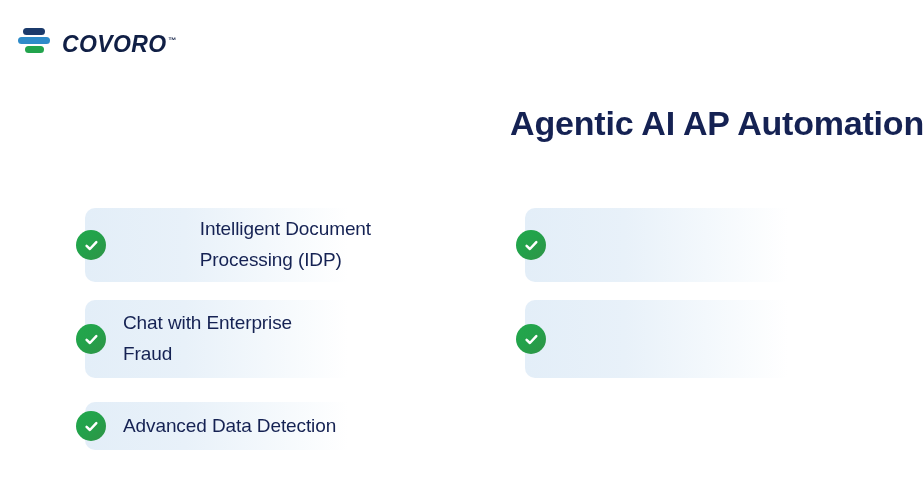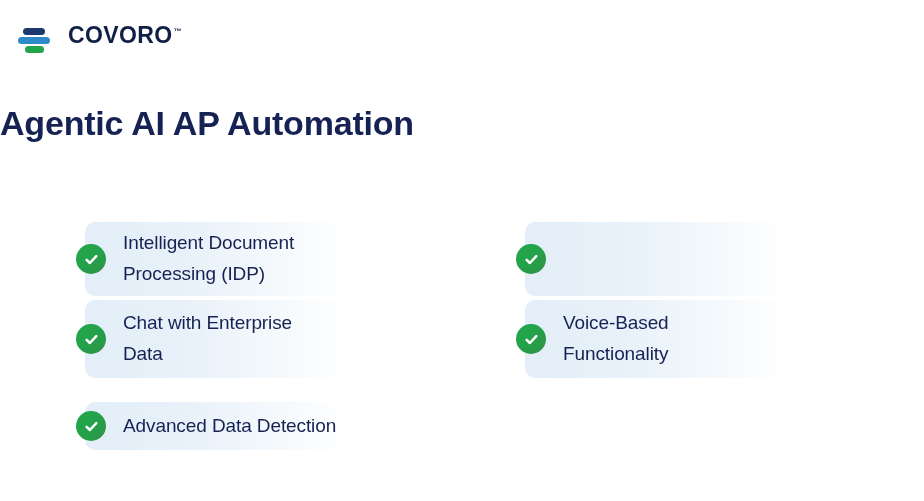--- a/index.html
+++ b/index.html
@@ -14,22 +14,23 @@
     overflow: hidden;
     position: relative;
   }
 
   
   .logo-wrap {
     position: absolute;
     left: 18px;
     top: 24px;
     display: flex;
-    align-items: flex-start;
-    gap: 18px;
+    align-items: flex-end;
+    gap: 12px;
+    font-style: italic;
   }
   .logo-mark {
     width: 32px;
     height: 32px;
     position: relative;
     flex: none;
   }
   .logo-bar {
     position: absolute;
     border-radius: 4px;
@@ -72,21 +73,21 @@
     letter-spacing: 0;
     margin-left: 1px;
   }
 
   
   .heading {
     position: absolute;
     left: 0;
     right: 0;
     top: 76px;
-    text-align: left;
+    text-align: right;
     color: #152253;
     font-size: 34px;
     font-weight: bold;
     line-height: 1.42;
     letter-spacing: -0.2px;
   }
   .heading .line {
     display: block;
   }
 
@@ -101,21 +102,21 @@
     position: absolute;
     border-radius: 10px;
     background: linear-gradient(to right, #e3eef8 0%, #e8f1f9 34%, #f3f8fc 62%, #ffffff 90%);
     display: flex;
     align-items: center;
     box-sizing: border-box;
   }
   .card.col-left  { left: 85px;  width: 292px; }
   .card.col-right { left: 525px; width: 292px; }
 
-  .card.r1 { top: 26px;  height: 74px; }
+  .card.r1 { top: 12px;  height: 74px; justify-content: flex-end; }
   .card.r2 { top: 104px; height: 78px; }
   .card.r3 { top: 206px; height: 48px; }
 
   .check-icon {
     position: absolute;
     left: -9px;
     top: 50%;
     transform: translateY(-50%);
     width: 30px;
     height: 30px;
@@ -179,31 +180,29 @@
     </span>
   </div>
 
   <div class="card col-left r2">
     <span class="check-icon">
       <svg width="17" height="17" viewBox="0 0 17 17" aria-hidden="true">
         <path d="M3.6 8.8 L6.9 12.0 L13.3 5.2" fill="none" stroke="#ffffff" stroke-width="2.5" stroke-linecap="round" stroke-linejoin="round"></path>
       </svg>
     </span>
     <span class="card-label">Chat with Enterprise
-Data</span>
+Fraud</span>
   </div>
 
   <div class="card col-right r2">
     <span class="check-icon">
       <svg width="17" height="17" viewBox="0 0 17 17" aria-hidden="true">
         <path d="M3.6 8.8 L6.9 12.0 L13.3 5.2" fill="none" stroke="#ffffff" stroke-width="2.5" stroke-linecap="round" stroke-linejoin="round"></path>
       </svg>
     </span>
-    <span class="card-label">Voice-Based
-Functionality</span>
   </div>
 
   <div class="card col-left r3">
     <span class="check-icon">
       <svg width="17" height="17" viewBox="0 0 17 17" aria-hidden="true">
         <path d="M3.6 8.8 L6.9 12.0 L13.3 5.2" fill="none" stroke="#ffffff" stroke-width="2.5" stroke-linecap="round" stroke-linejoin="round"></path>
       </svg>
     </span>
     <span class="card-label">Advanced Data Detection</span>
   </div>

